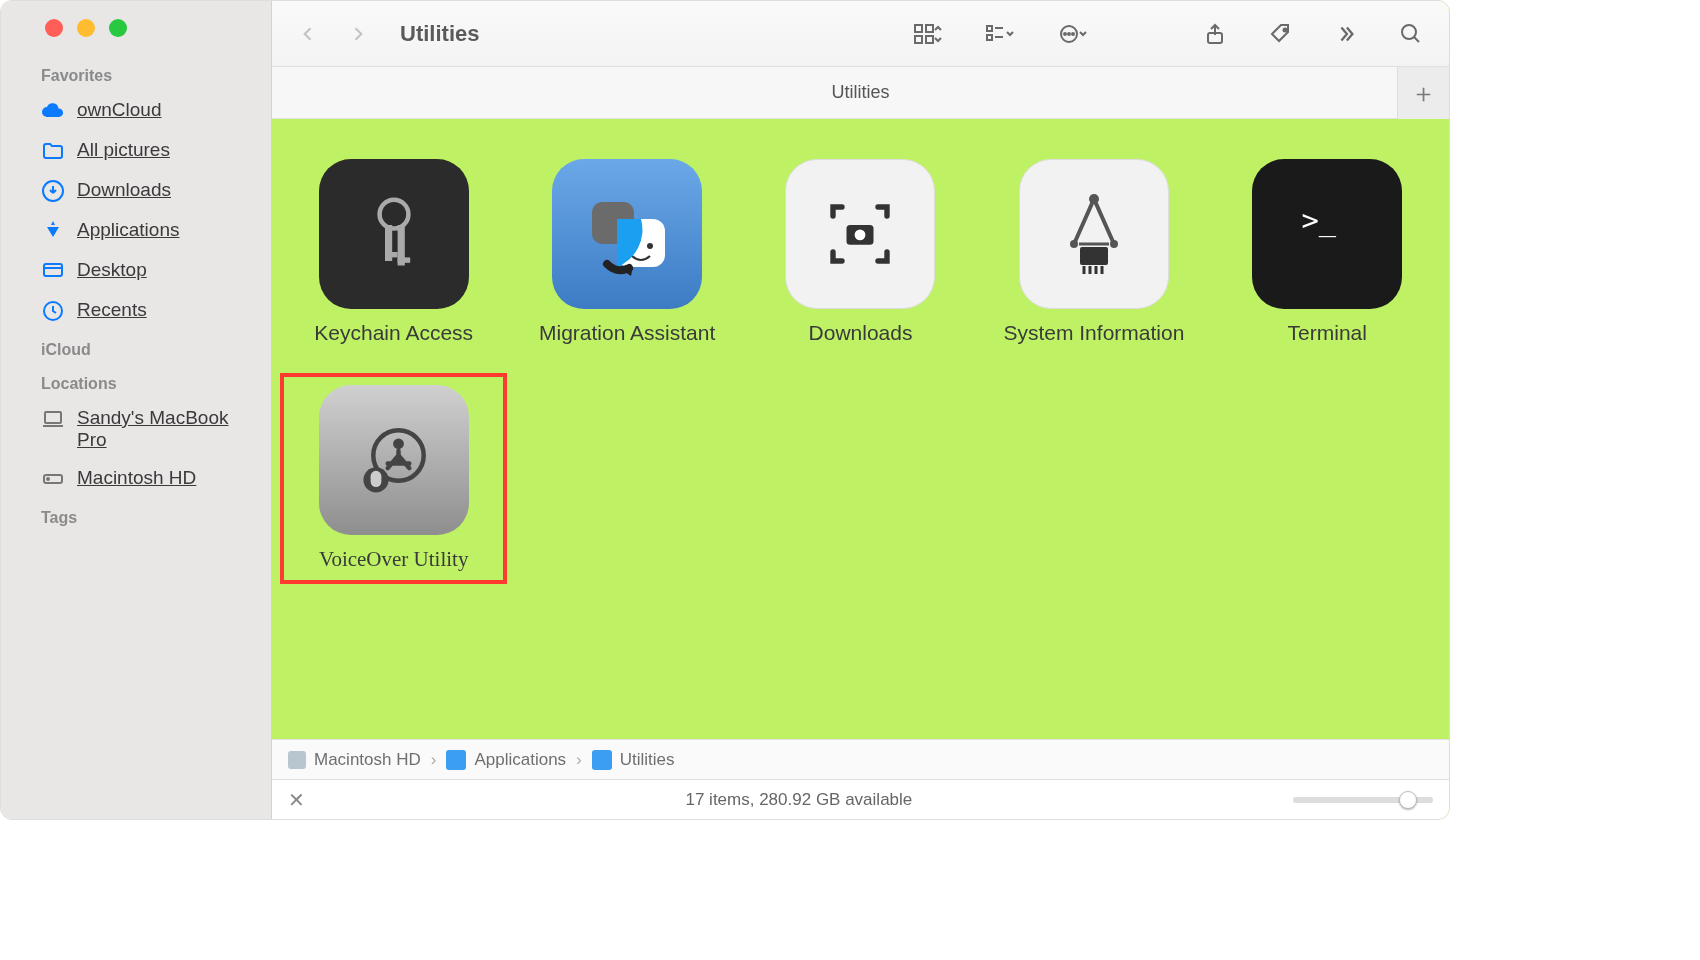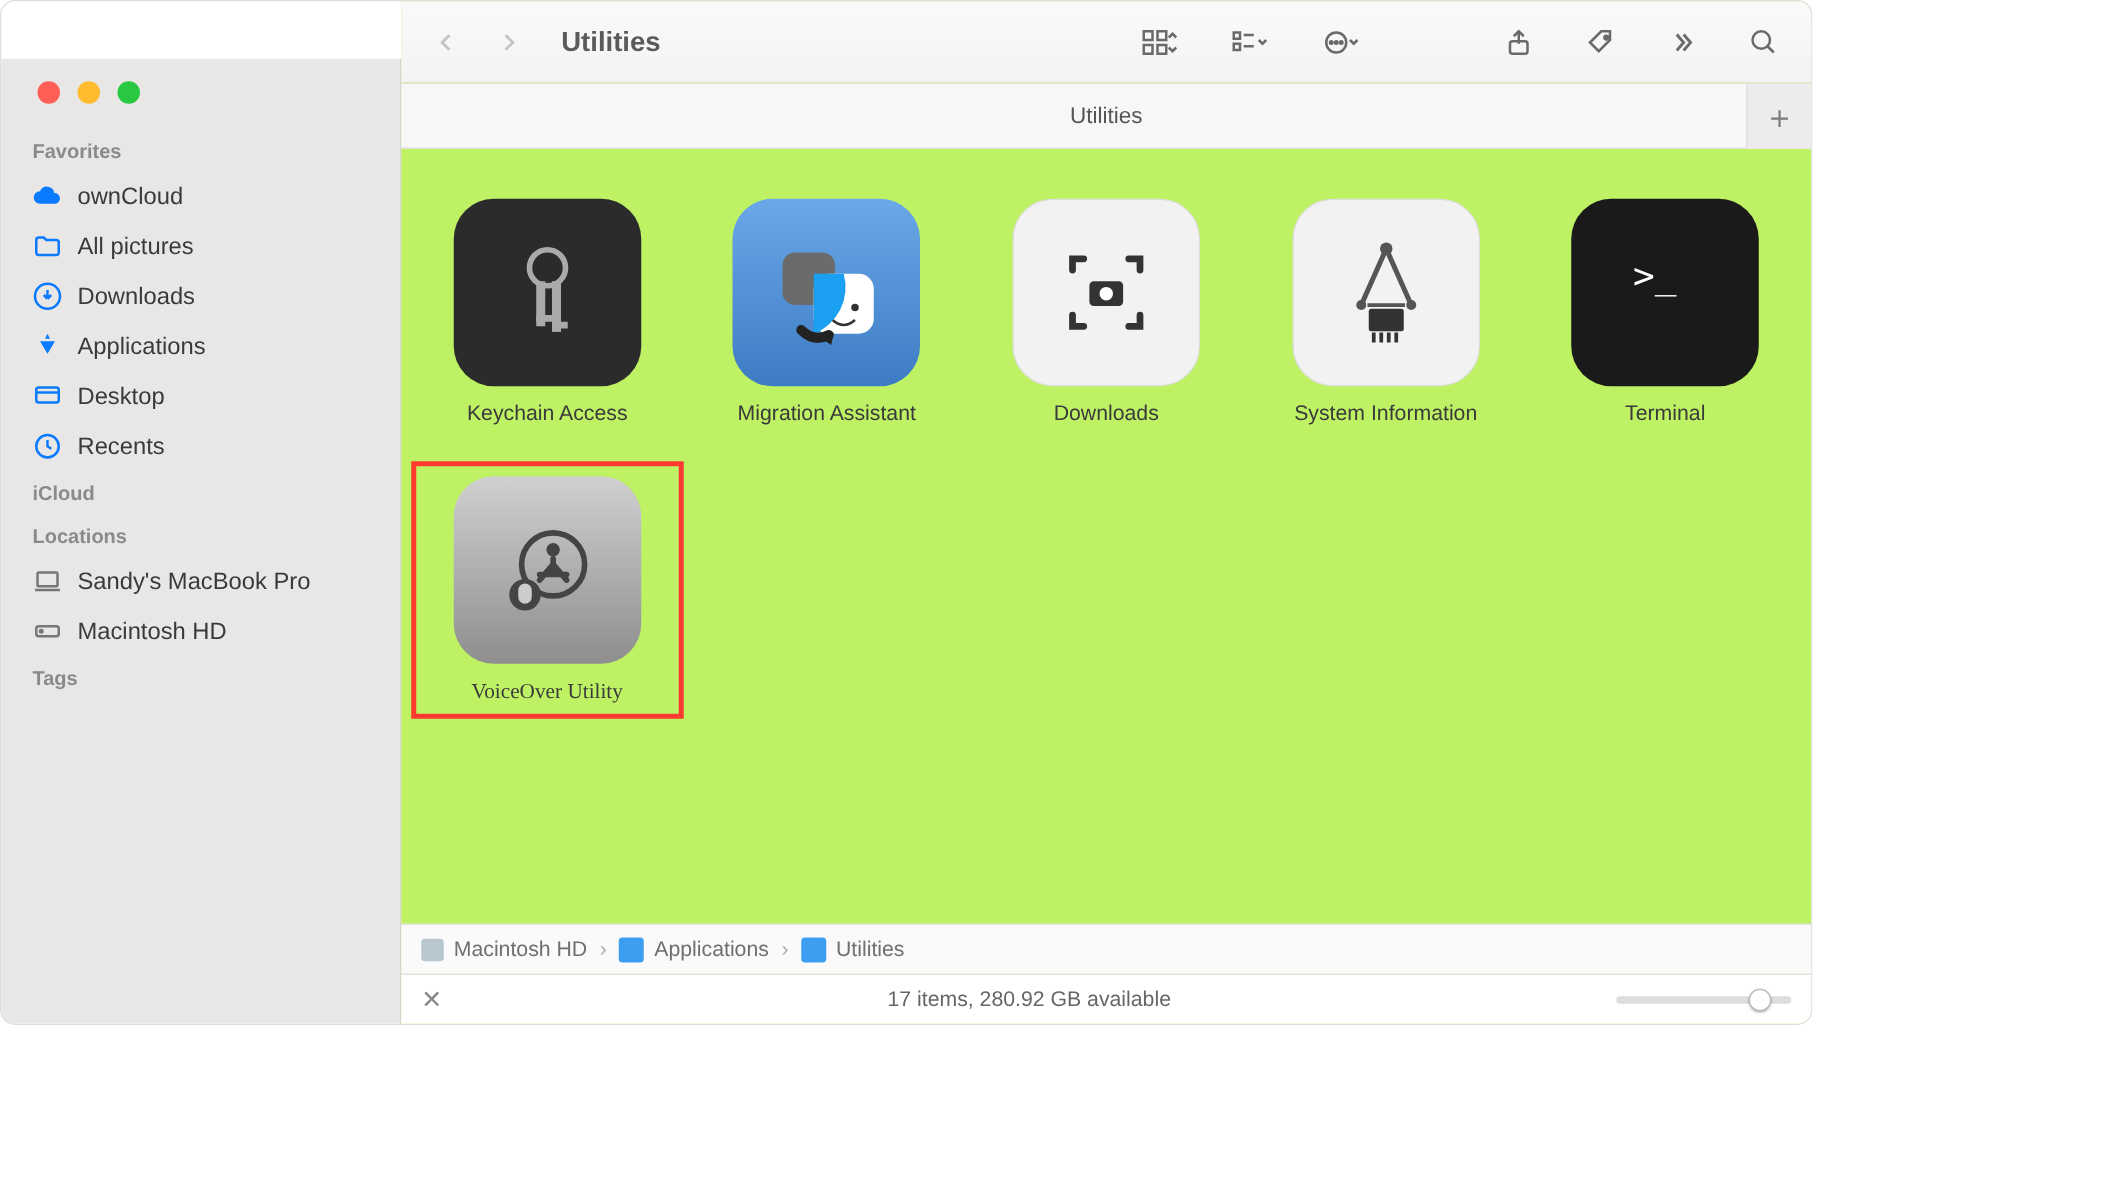--- a/index.html
+++ b/index.html
@@ -1,42 +1,42 @@
 <!DOCTYPE html>
 <html><head>
 <meta charset="utf-8">
 <style>
   * { box-sizing: border-box; margin: 0; padding: 0; }
   body { font-family: -apple-system, "Helvetica Neue", Arial, sans-serif; background: #fff; width: 1450px; height: 820px; overflow: hidden; color: #333; }
   .window { display: flex; width: 100%; height: 100%; border: 1px solid #ddd; border-radius: 12px; overflow: hidden; }
   
-  .sidebar { width: 320px; background: #e9e6e6; padding: 18px 0 0 1px; border-right: 1px solid #d5d2d2; display: flex; flex-direction: column; margin-top: 46px; }
+  .sidebar { width: 271px; background: #e9e6e6; padding: 18px 0 0 16px; border-right: 1px solid #d5d2d2; display: flex; flex-direction: column; }
   .traffic { display: flex; gap: 14px; padding: 0 0 20px 28px; }
   .traffic span { width: 18px; height: 18px; border-radius: 50%; display:inline-block; }
   .tl-close{ background:#ff5f57;} .tl-min{background:#febc2e;} .tl-max{background:#28c840;}
   .section-title { font-size: 16px; color: #8a8a8a; padding: 10px 24px 6px; font-weight: 600; }
-  .side-item { display:flex; align-items:flex-end; gap:12px; padding: 8px 24px; font-size: 19px; color:#3a3a3a; cursor:pointer; }
+  .side-item { display:flex; align-items:flex-start; gap:12px; padding: 8px 24px; font-size: 19px; color:#3a3a3a; cursor:pointer;text-decoration:underline; }
   .side-item .ic { width:24px; height:24px; display:flex; align-items:center; justify-content:center; color:#0a7aff; }
   .side-item.gray .ic { color:#777; }
   .tag-dot{ width:14px;height:14px;border-radius:50%; background:#0a7aff; display:inline-block;}
   
   .main { flex:1; display:flex; flex-direction:column; background:#bef264; }
   .toolbar { height: 66px; background: linear-gradient(#fafafa,#f3f3f3); border-bottom:1px solid #e0e0e0; display:flex; align-items:center; padding:0 20px; gap:18px; }
   .tb-btn { color:#6a6a6a; display:flex; align-items:center; justify-content:center; cursor:pointer; padding:4px 6px; }
   .tb-btn.dis{ color:#c3c3c3; }
   .tb-title { font-size:22px; font-weight:600; color:#5a5a5a; margin-left:8px; margin-right:auto;}
   .tb-group{ display:flex; gap:30px; align-items:center; }
   .tabbar { height:52px; border-bottom:1px solid #e0e0e0; display:flex; align-items:center; justify-content:center; position:relative; background:#f7f7f7;}
   .tabbar .tabname{ font-size:18px; color:#555;}
   .tabbar .plus{ position:absolute; right:0; top:0; width:52px; height:52px; border-left:1px solid #ddd; display:flex; align-items:center; justify-content:center; font-size:26px; color:#7a7a7a; background:#ececec; cursor:pointer;}
   .content { flex:1; overflow:auto; padding: 30px 10px 10px 10px;}
   .grid { display:grid; grid-template-columns: repeat(5, 1fr); gap: 20px 10px; }
   .app { display:flex; flex-direction:column; align-items:center; gap:12px; padding:10px; cursor:pointer;}
   .app .icon-box{ width:150px; height:150px; border-radius:32px; display:flex; align-items:center; justify-content:center; font-size:60px; color:#fff; }
-  .app .label{ font-size:17px; color:#3a3a3a; text-align:center;}
+  .app .label{ font-size:21px; color:#3a3a3a; text-align:center;}
   .app.highlight{ outline:4px solid #ff3b30; outline-offset:-2px; padding:10px 6px;font-family:Liberation Serif, serif;}
   
   .pathbar{ height:40px; border-top:1px solid #e0e0e0; display:flex; align-items:center; gap:10px; padding:0 16px; font-size:17px; color:#6f6f6f; background:#fafafa;}
   .pathbar .crumb{ display:flex; align-items:center; gap:8px; cursor:pointer;}
   .pathbar .sep{ color:#aaa;}
   .mini-ic{ width:18px; height:18px; border-radius:3px; background:#7aa9d6; display:inline-block;}
   .mini-ic.app{ background:#3c9ef0;}
   
   .statusbar{ height:40px; border-top:1px solid #e0e0e0; display:flex; align-items:center; justify-content:space-between; padding:0 16px; font-size:17px; color:#666; background:#fff;}
   .statusbar .x{ color:#888; cursor:pointer; font-size:20px;}

